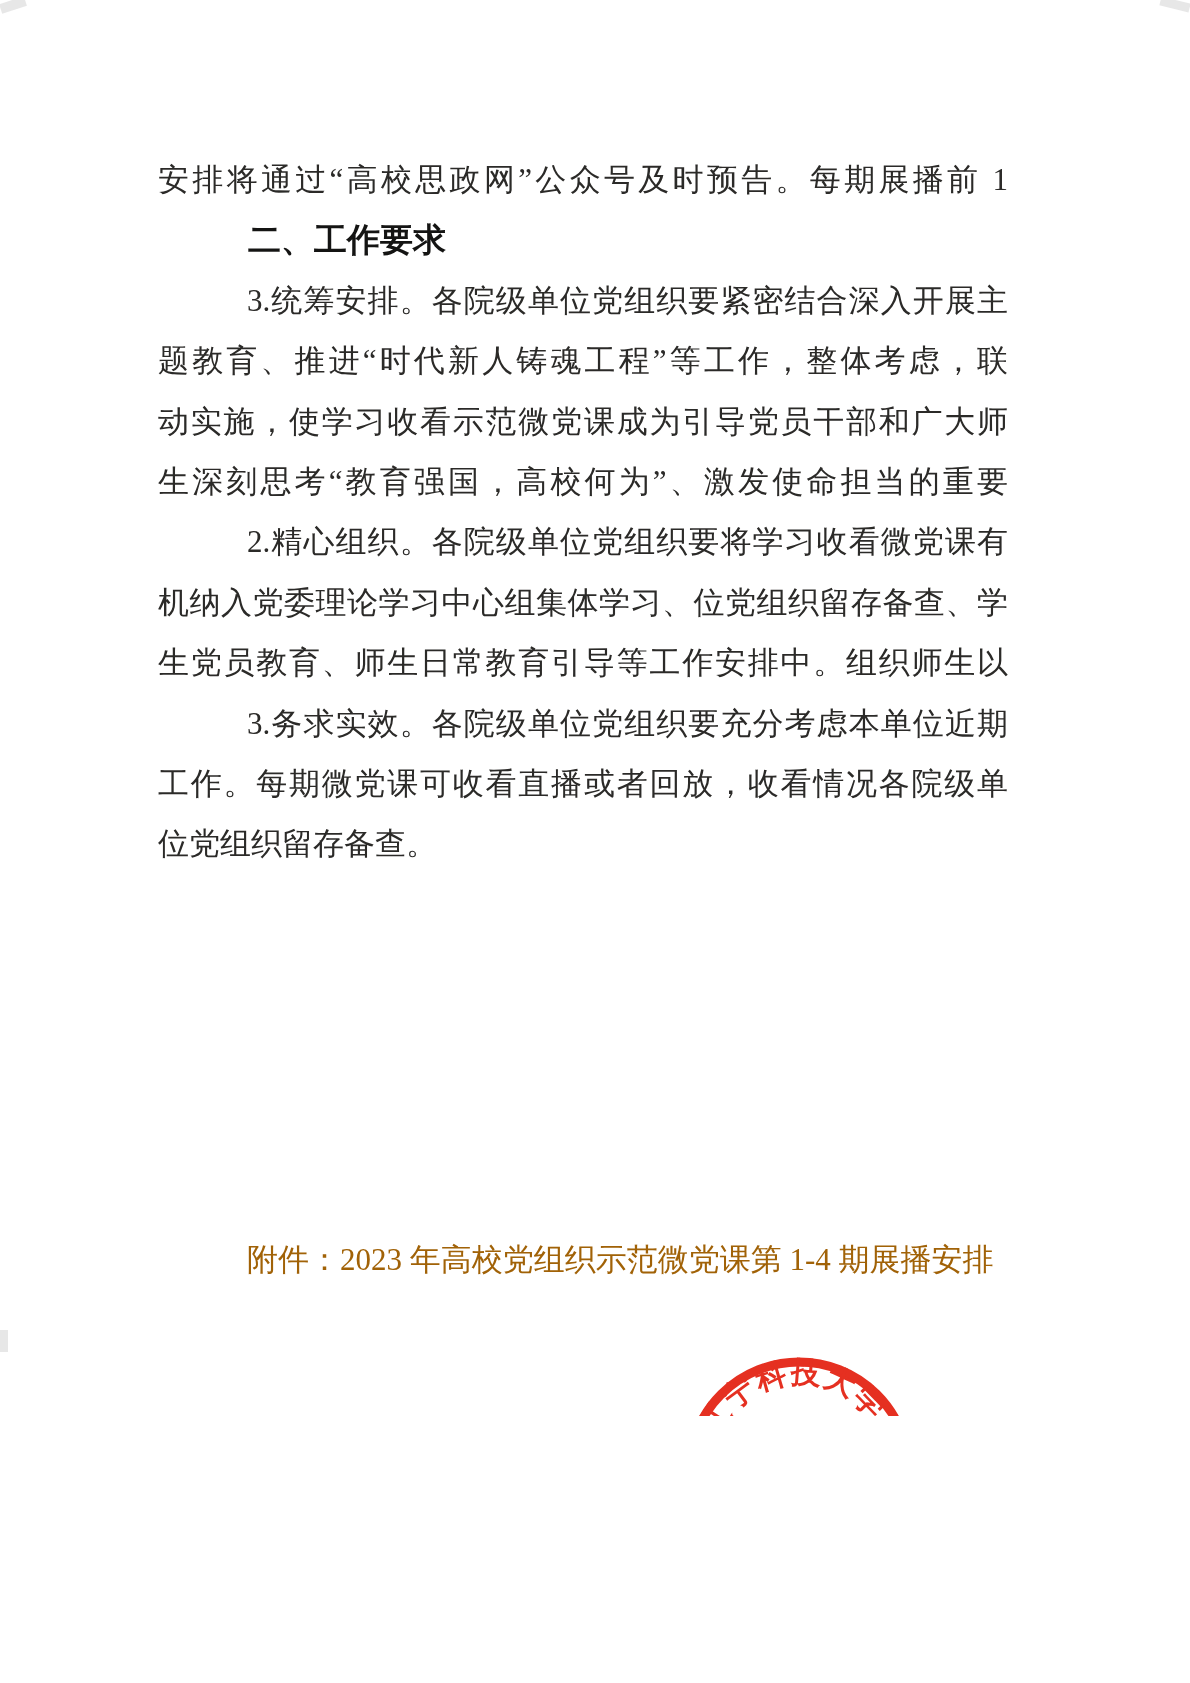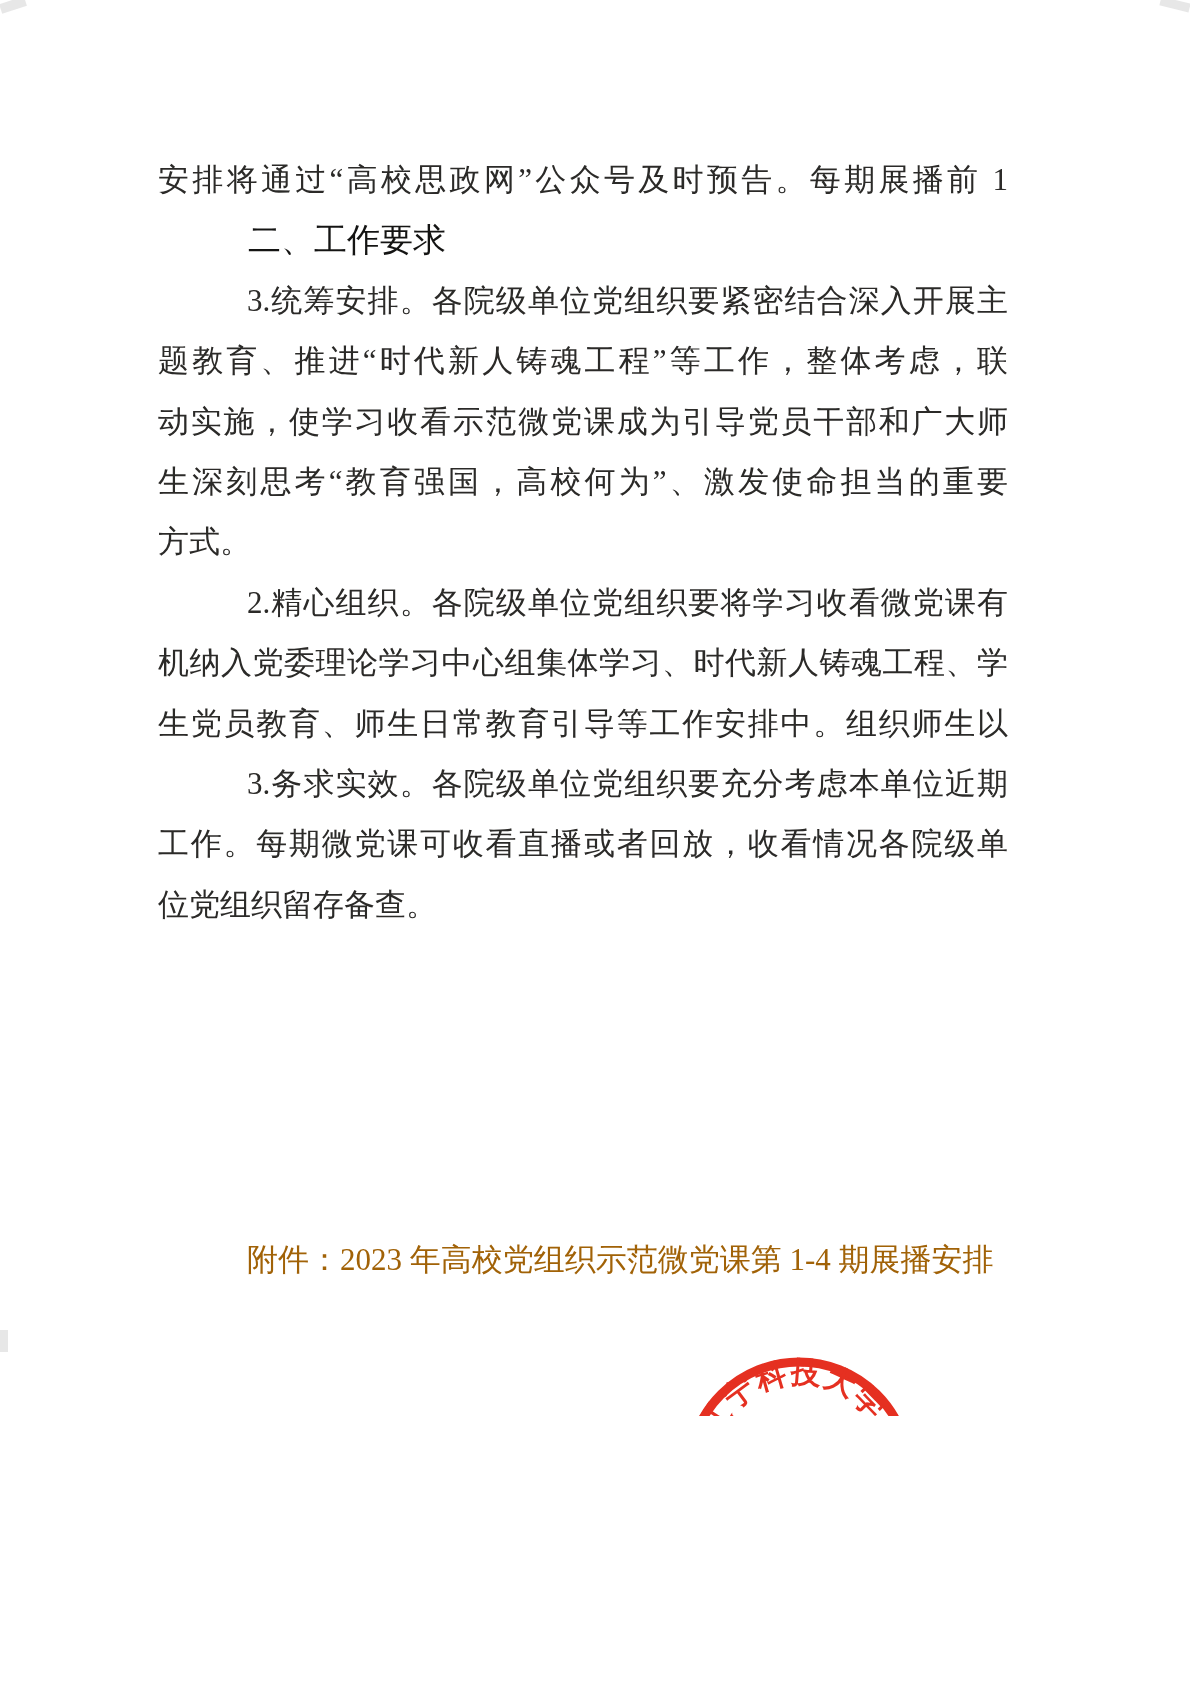--- a/index.html
+++ b/index.html
@@ -22,21 +22,21 @@
     height:60.4px;
     line-height:60.4px;
     font-size:31px;
     white-space:normal;
     color:#2b2a28;
   }
   .jf{ text-align:justify; text-align-last:justify; }
   .ind{ text-indent:89px; }
   .hd{
     font-family:"Liberation Sans","DejaVu Sans",sans-serif;
-    font-weight:400;
+    font-weight:700;
     font-size:33px;
     color:#141413;
     padding-left:90px;
   }
   .attachment{
     position:absolute;
     left:158px; top:1229px;
     width:900px;
     height:62px; line-height:62px;
     font-size:31px;
@@ -120,23 +120,22 @@
   <div class="scan-mark tr"></div>
   <div class="scan-mark bl"></div>
 
   <div class="textblock">
     <div class="ln jf">安排将通过“高校思政网”公众号及时预告。每期展播前 1</div>
     <div class="ln hd">二、工作要求</div>
     <div class="ln jf ind">3.统筹安排。各院级单位党组织要紧密结合深入开展主</div>
     <div class="ln jf">题教育、推进“时代新人铸魂工程”等工作，整体考虑，联</div>
     <div class="ln jf">动实施，使学习收看示范微党课成为引导党员干部和广大师</div>
     <div class="ln jf">生深刻思考“教育强国，高校何为”、激发使命担当的重要</div>
-    <div class="ln">方式。</div>
     <div class="ln jf ind">2.精心组织。各院级单位党组织要将学习收看微党课有</div>
-    <div class="ln jf">机纳入党委理论学习中心组集体学习、时代新人铸魂工程、学</div>
+    <div class="ln jf">机纳入党委理论学习中心组集体学习、位党组织留存备查、学</div>
     <div class="ln jf">生党员教育、师生日常教育引导等工作安排中。组织师生以</div>
     <div class="ln jf ind">3.务求实效。各院级单位党组织要充分考虑本单位近期</div>
     <div class="ln jf">工作。每期微党课可收看直播或者回放，收看情况各院级单</div>
     <div class="ln">位党组织留存备查。</div>
   </div>
 
   <div class="attachment">附件：2023 年高校党组织示范微党课第 1-4 期展播安排</div>
 
   <div class="signature">中共辽宁科技大学委员会组织部</div>
 

